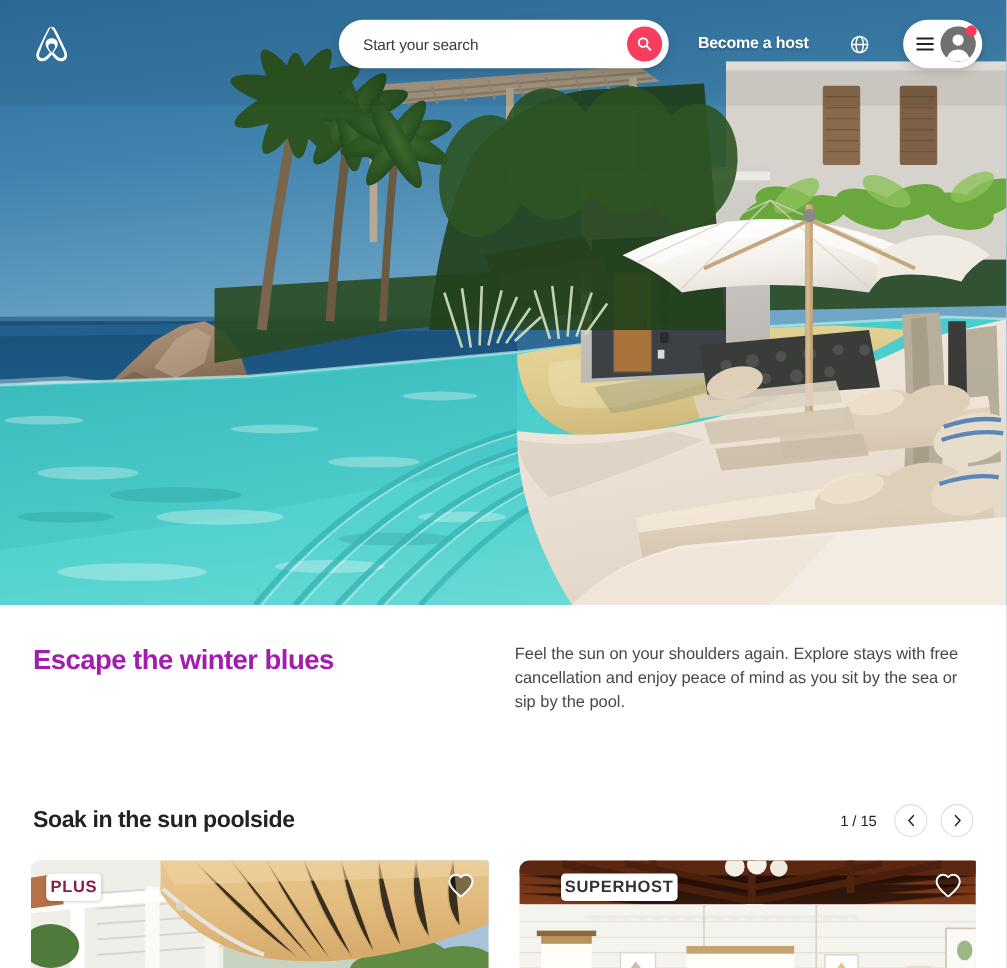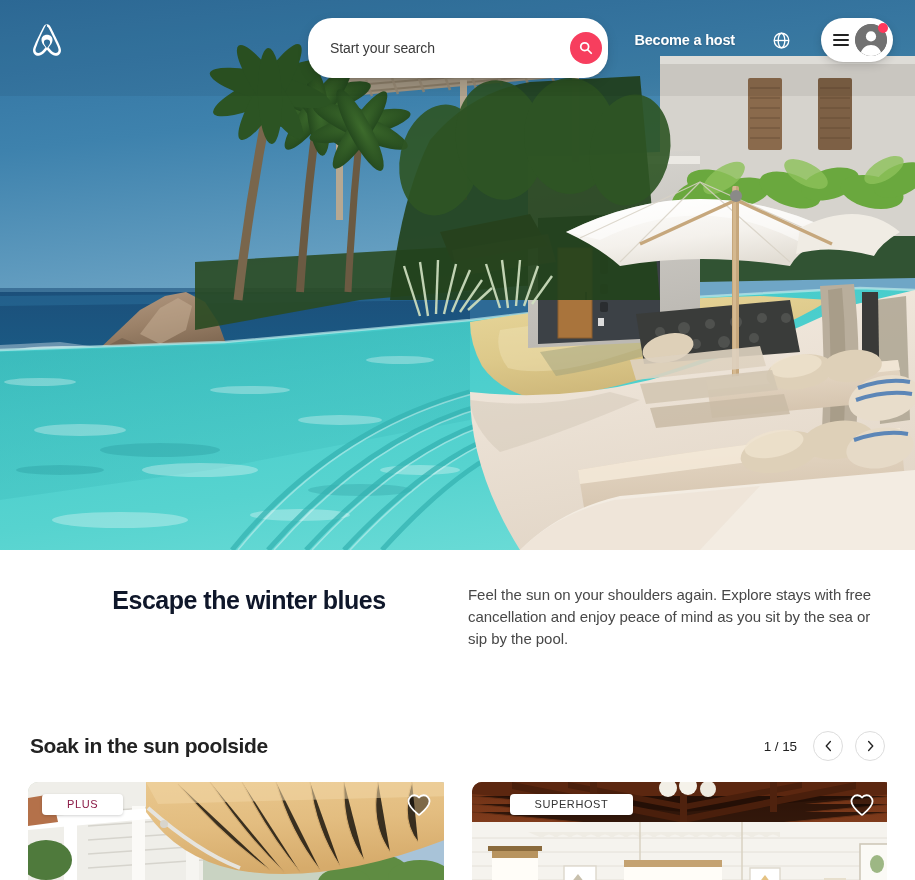--- a/index.html
+++ b/index.html
@@ -23,21 +23,21 @@
 
   
   .header {
     position: absolute; left: 0; top: 0; width: 915px; height: 80px;
     display: flex; align-items: center; z-index: 40;
   }
   .logo { position: absolute; left: 30px; top: 22px; width: 34px; height: 36px; }
   .logo svg { display: block; width: 34px; height: 36px; }
 
   .searchbar {
-    position: absolute; left: 308px; top: 18px; width: 300px; height: 60px;
+    position: absolute; left: 308px; top: 18px; width: 300px; height: 44px;
     background: #ffffff; border-radius: 24px;
     box-shadow: 0 1px 2px rgba(0,0,0,0.10), 0 4px 12px rgba(0,0,0,0.12);
     display: flex; align-items: center; padding: 0 6px 0 22px;
   }
   .search-input {
     flex: 1; border: none; outline: none; background: transparent;
     font-family: "Liberation Sans", sans-serif; font-size: 14px; color: #222222;
     letter-spacing: -0.1px;
   }
   .search-input::placeholder { color: #3a3a3a; opacity: 1; }
@@ -84,22 +84,22 @@
     border-radius: 50%; background: #ff385c;
   }
 
   
   .intro {
     position: absolute; left: 0; top: 550px; width: 915px; height: 160px;
     padding: 34px 30px 0 30px;
   }
   .intro-inner { display: flex; align-items: flex-start; }
   .intro-title {
-    width: 438px; font-size: 25px; font-weight: bold; color: #0f172a;
-    letter-spacing: -0.5px; line-height: 1.15; padding-top: 2px; text-align: center;
+    width: 438px; font-size: 25px; font-weight: bold; color: #a21caf;
+    letter-spacing: -0.5px; line-height: 1.15; padding-top: 2px;
   }
   .intro-body {
     flex: 1; font-size: 15px; color: #484848; line-height: 1.45;
     letter-spacing: -0.05px; max-width: 420px;
   }
 
   
   .carousel { position: absolute; left: 0; top: 710px; width: 915px; }
   .carousel-head {
     display: flex; align-items: center; justify-content: space-between;
@@ -119,22 +119,22 @@
 
   .cards { display: flex; gap: 28px; padding: 0 28px; }
   .card { position: relative; width: 422px; height: 106px; overflow: hidden; }
   .card-img {
     position: relative; width: 422px; height: 106px;
     border-radius: 10px; overflow: hidden; display: block;
   }
   .card-img svg { display: block; width: 422px; height: 106px; }
   .badge {
     position: absolute; left: 14px; top: 12px; background: #ffffff;
-    border-radius: 4px; padding: 5px 25px; font-size: 11px;
-    font-weight: normal; letter-spacing: 0.6px; line-height: 1;
+    border-radius: 4px; padding: 5px 4px; font-size: 15px;
+    font-weight: bold; letter-spacing: 0.6px; line-height: 1;
     box-shadow: 0 1px 3px rgba(0,0,0,0.18);
   }
   .badge.plus { color: #8b1a46; }
   .badge.superhost { color: #333333; margin-left: 24px; }
   .heart {
     position: absolute; right: 12px; top: 10px; width: 26px; height: 26px;
     cursor: pointer; display: block;
   }
   .heart svg { width: 26px; height: 26px; display: block; }
 </style>

